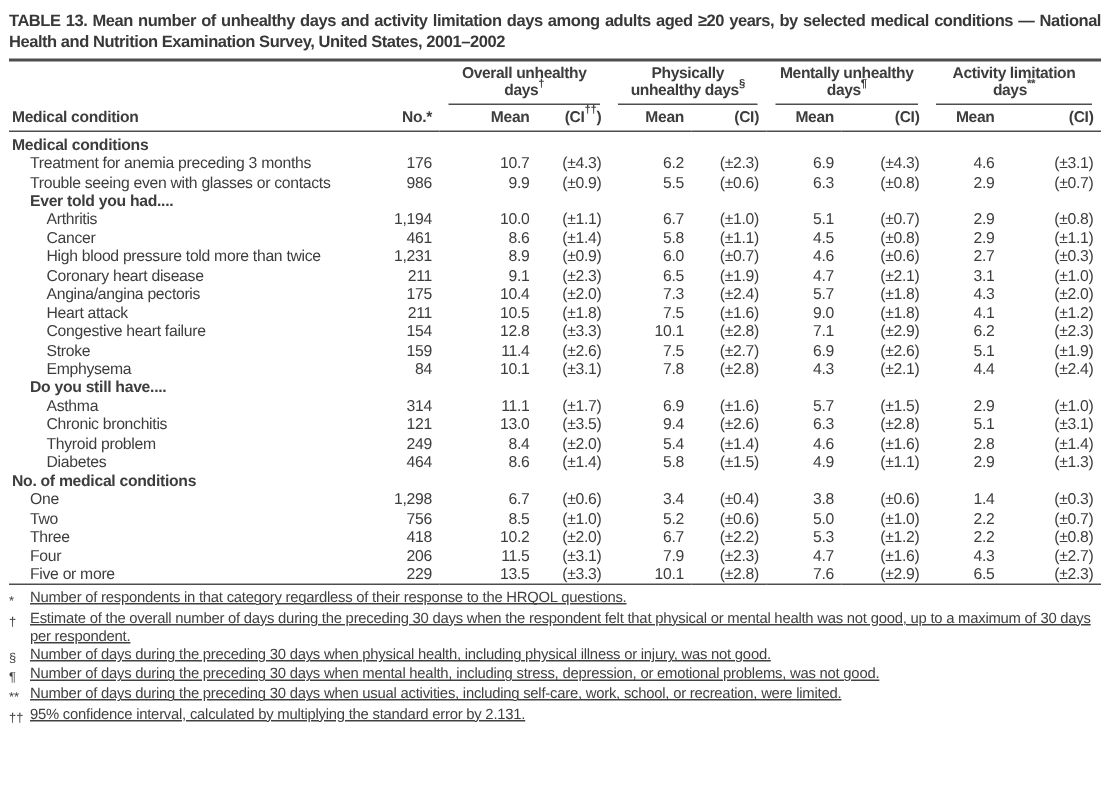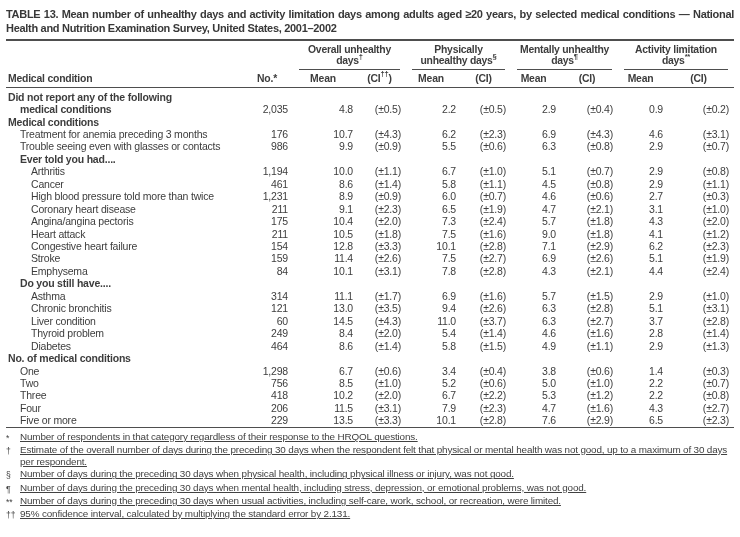--- a/index.html
+++ b/index.html
@@ -13,21 +13,21 @@
     text-align:justify;color:#383838;margin-bottom:4px;
   }
   .rule-top{border-top:2px solid #4e4e4e;height:0;margin-bottom:1px;}
   table{border-collapse:collapse;table-layout:fixed;width:728px;}
   thead tr.groups th{padding:2px 6px 0;vertical-align:bottom;}
   .glabel{
     font-weight:bold;font-size:10.4px;line-height:11.2px;text-align:center;
     letter-spacing:-0.25px;border-bottom:1.3px solid #4e4e4e;padding-bottom:2px;
   }
   thead tr.cols th{
-    font-weight:bold;font-size:10.4px;letter-spacing:-0.2px;
+    font-weight:bold;font-size:10.4px;letter-spacing:-0.2px;text-align:right;
     padding:3px 5px 3px 0;border-bottom:1.6px solid #4e4e4e;vertical-align:bottom;
   }
   thead tr.cols th.cond-h{text-align:left;padding-left:2px;}
   sup{font-size:7.6px;position:relative;top:-1px;line-height:0;}
   tbody{border-bottom:1.6px solid #4e4e4e;}
   tbody td{
     font-size:10.5px;line-height:12.45px;letter-spacing:-0.2px;
     vertical-align:bottom;padding:0;white-space:nowrap;overflow:hidden;
   }
   tbody tr:first-child td{padding-top:3px;}
@@ -87,35 +87,20 @@
         <th>Mean</th>
         <th>(CI)</th>
         <th>Mean</th>
         <th>(CI)</th>
         <th>Mean</th>
         <th>(CI)</th>
       </tr>
     </thead>
     <tbody>
         <tr>
-          <td class="cond ind0 b">
-            <div>Did not report any of the following</div>
-            <div class="l2">medical conditions</div>
-          </td>
-          <td class="num">2,035</td>
-          <td class="num">4.8</td>
-          <td class="num">(±0.5)</td>
-          <td class="num">2.2</td>
-          <td class="num">(±0.5)</td>
-          <td class="num">2.9</td>
-          <td class="num">(±0.4)</td>
-          <td class="num">0.9</td>
-          <td class="num">(±0.2)</td>
-        </tr>
-        <tr>
           <td class="cond ind0 b">Medical conditions</td>
           <td colspan="9"></td>
         </tr>
         <tr>
           <td class="cond ind1">Treatment for anemia preceding 3 months</td>
           <td class="num">176</td>
           <td class="num">10.7</td>
           <td class="num">(±4.3)</td>
           <td class="num">6.2</td>
           <td class="num">(±2.3)</td>
@@ -270,32 +255,20 @@
           <td class="num">13.0</td>
           <td class="num">(±3.5)</td>
           <td class="num">9.4</td>
           <td class="num">(±2.6)</td>
           <td class="num">6.3</td>
           <td class="num">(±2.8)</td>
           <td class="num">5.1</td>
           <td class="num">(±3.1)</td>
         </tr>
         <tr>
-          <td class="cond ind2">Liver condition</td>
-          <td class="num">60</td>
-          <td class="num">14.5</td>
-          <td class="num">(±4.3)</td>
-          <td class="num">11.0</td>
-          <td class="num">(±3.7)</td>
-          <td class="num">6.3</td>
-          <td class="num">(±2.7)</td>
-          <td class="num">3.7</td>
-          <td class="num">(±2.8)</td>
-        </tr>
-        <tr>
           <td class="cond ind2">Thyroid problem</td>
           <td class="num">249</td>
           <td class="num">8.4</td>
           <td class="num">(±2.0)</td>
           <td class="num">5.4</td>
           <td class="num">(±1.4)</td>
           <td class="num">4.6</td>
           <td class="num">(±1.6)</td>
           <td class="num">2.8</td>
           <td class="num">(±1.4)</td>

